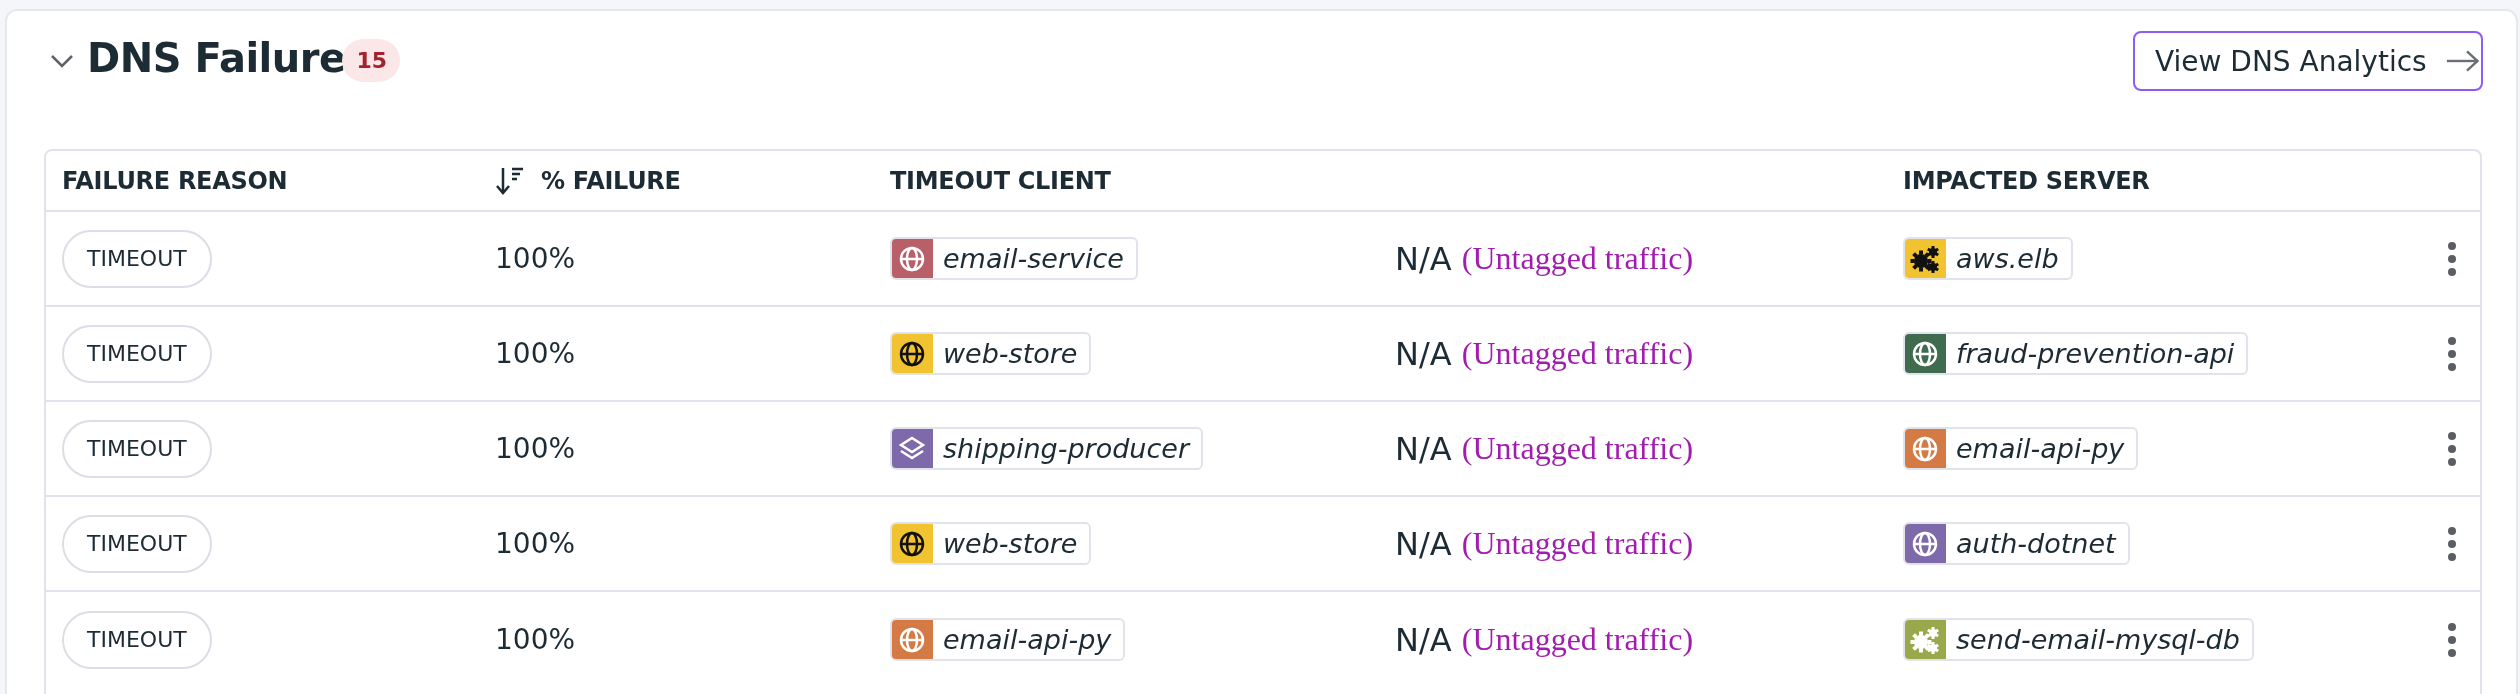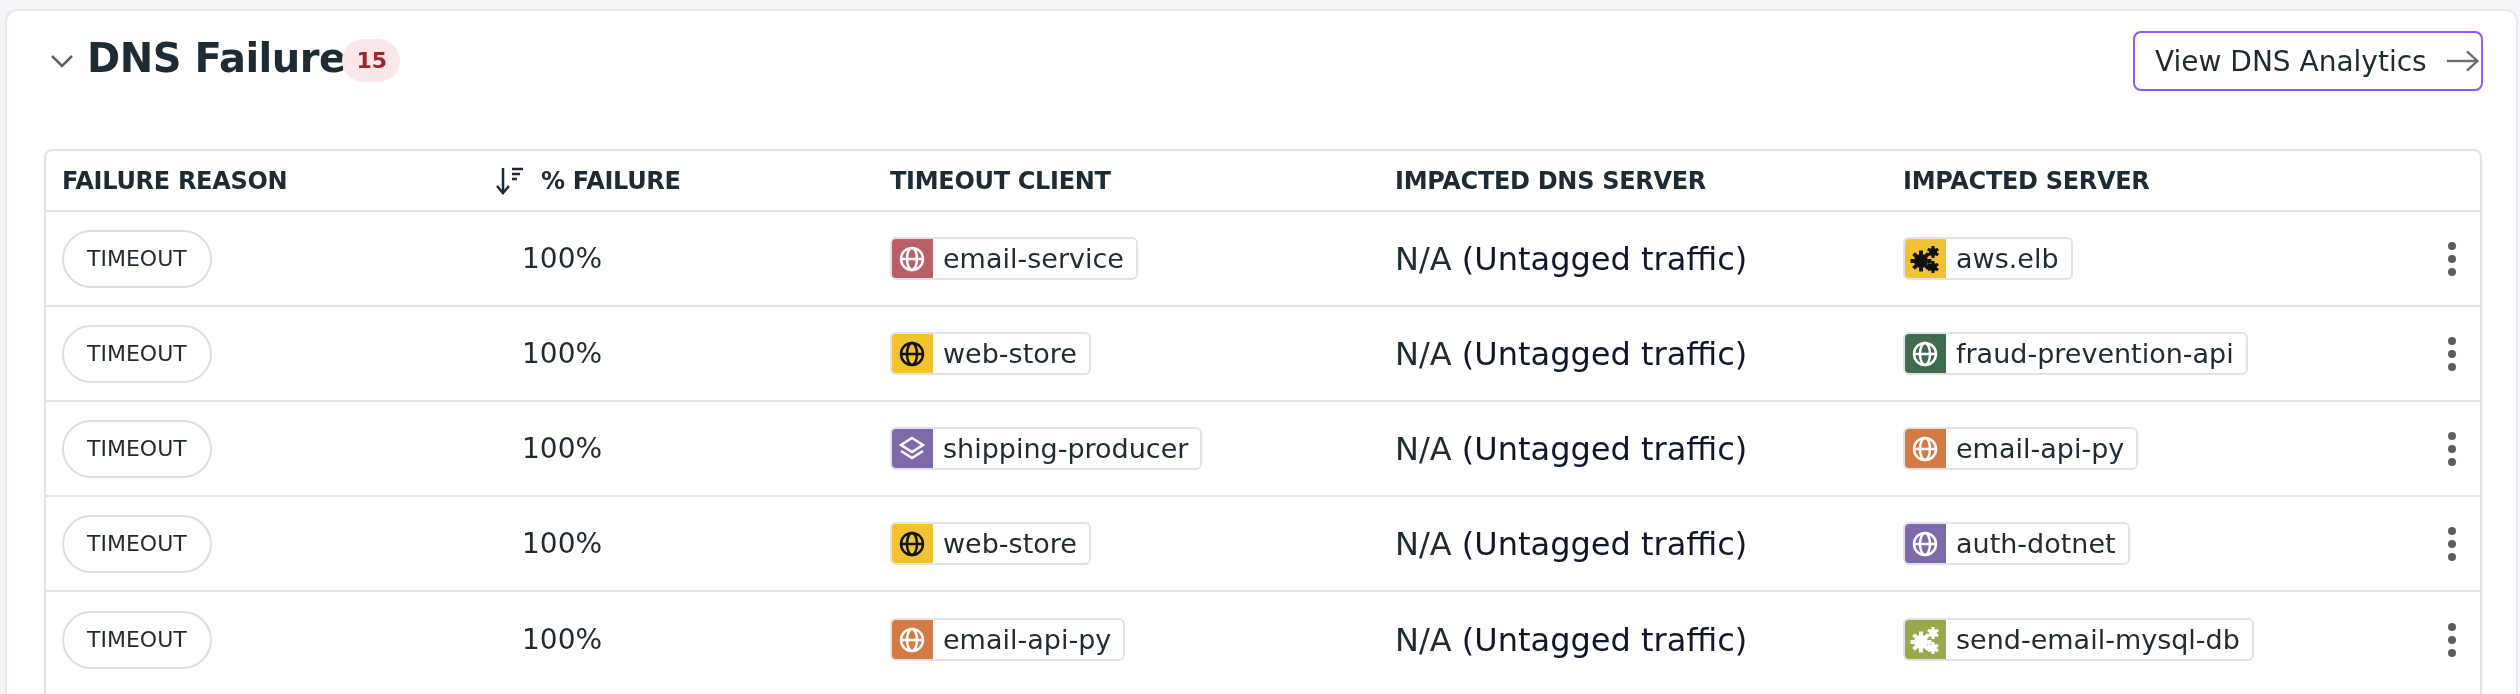--- a/index.html
+++ b/index.html
@@ -36,29 +36,29 @@
   .row.data { height: 95px; }
   .cell { position: absolute; top: 0; height: 100%; display: flex; align-items: center; white-space: nowrap; }
   .hcell { font-size: 24px; font-weight: bold; color: #1c2b34; letter-spacing: -0.3px; }
   .c1 { left: 16px; } .c2 { left: 449px; } .c3 { left: 844px; } .c4 { left: 1349px; } .c5 { left: 1857px; }
   .c6 { left: 2396px; width: 20px; justify-content: center; }
   .sort-icon { width: 30px; height: 32px; margin-right: 16px; }
   .pill-reason {
     height: 58px; padding: 0 23px; border: 2px solid #dcdee5; border-radius: 30px;
     font-size: 22px; color: #1c2b34; display: flex; align-items: center; cursor: pointer;
   }
-  .pct { font-size: 28px; color: #1c2b34; margin-left: 27px; }
+  .pct { font-size: 28px; color: #1c2b34; }
   .tag {
     display: flex; align-items: stretch; height: 43px; border: 2px solid #e1e3ea; border-radius: 6px;
-    background: #fff; overflow: hidden; cursor: pointer;
+    background: #fff; overflow: hidden; cursor: pointer; font-style: italic;
   }
   .tag .ico { width: 43px; display: flex; align-items: center; justify-content: center; margin: -2px 0 -2px -2px; border-radius: 6px 0 0 6px; }
   .tag .lbl { font-size: 27px; color: #1c2b34; padding: 0 12px 0 10px; display: flex; align-items: center; }
   .na { font-size: 32px; color: #1c2b34; }
-  .na .muted { color: #0f172a; }
+  .na .muted { color: #a21caf; font-family: Liberation Serif, serif; }
   .kebab { width: 14px; height: 40px; cursor: pointer; }
 </style>
 </head>
 <body>
 
 <div class="card">
   <div class="header">
     <svg class="chevron" viewBox="0 0 30 24">
       <polyline points="5,7 15,17 25,7" fill="none" stroke="#5e6168" stroke-width="2.5"></polyline>
     </svg>
@@ -80,21 +80,20 @@
         <svg class="sort-icon" viewBox="0 0 30 32">
           <line x1="8" y1="3" x2="8" y2="27" stroke="#1c2b34" stroke-width="2.5"></line>
           <polyline points="2,21 8,28 14,21" fill="none" stroke="#1c2b34" stroke-width="2.5"></polyline>
           <line x1="17" y1="4" x2="28" y2="4" stroke="#1c2b34" stroke-width="2.5"></line>
           <line x1="17" y1="9" x2="25" y2="9" stroke="#1c2b34" stroke-width="2.5"></line>
           <line x1="17" y1="14" x2="22" y2="14" stroke="#1c2b34" stroke-width="2.5"></line>
         </svg>
         <span>% FAILURE</span>
       </div>
       <div class="cell hcell c3">TIMEOUT CLIENT</div>
-      <div class="cell hcell c4">IMPACTED DNS SERVER</div>
       <div class="cell hcell c5">IMPACTED SERVER</div>
     </div>
     <div id="rows">
         <div class="row data" style="top: 61px;">
           <div class="cell c1">
             <div class="pill-reason">TIMEOUT</div>
           </div>
           <div class="cell c2 pct">100%</div>
           <div class="cell c3">
             <div class="tag">

